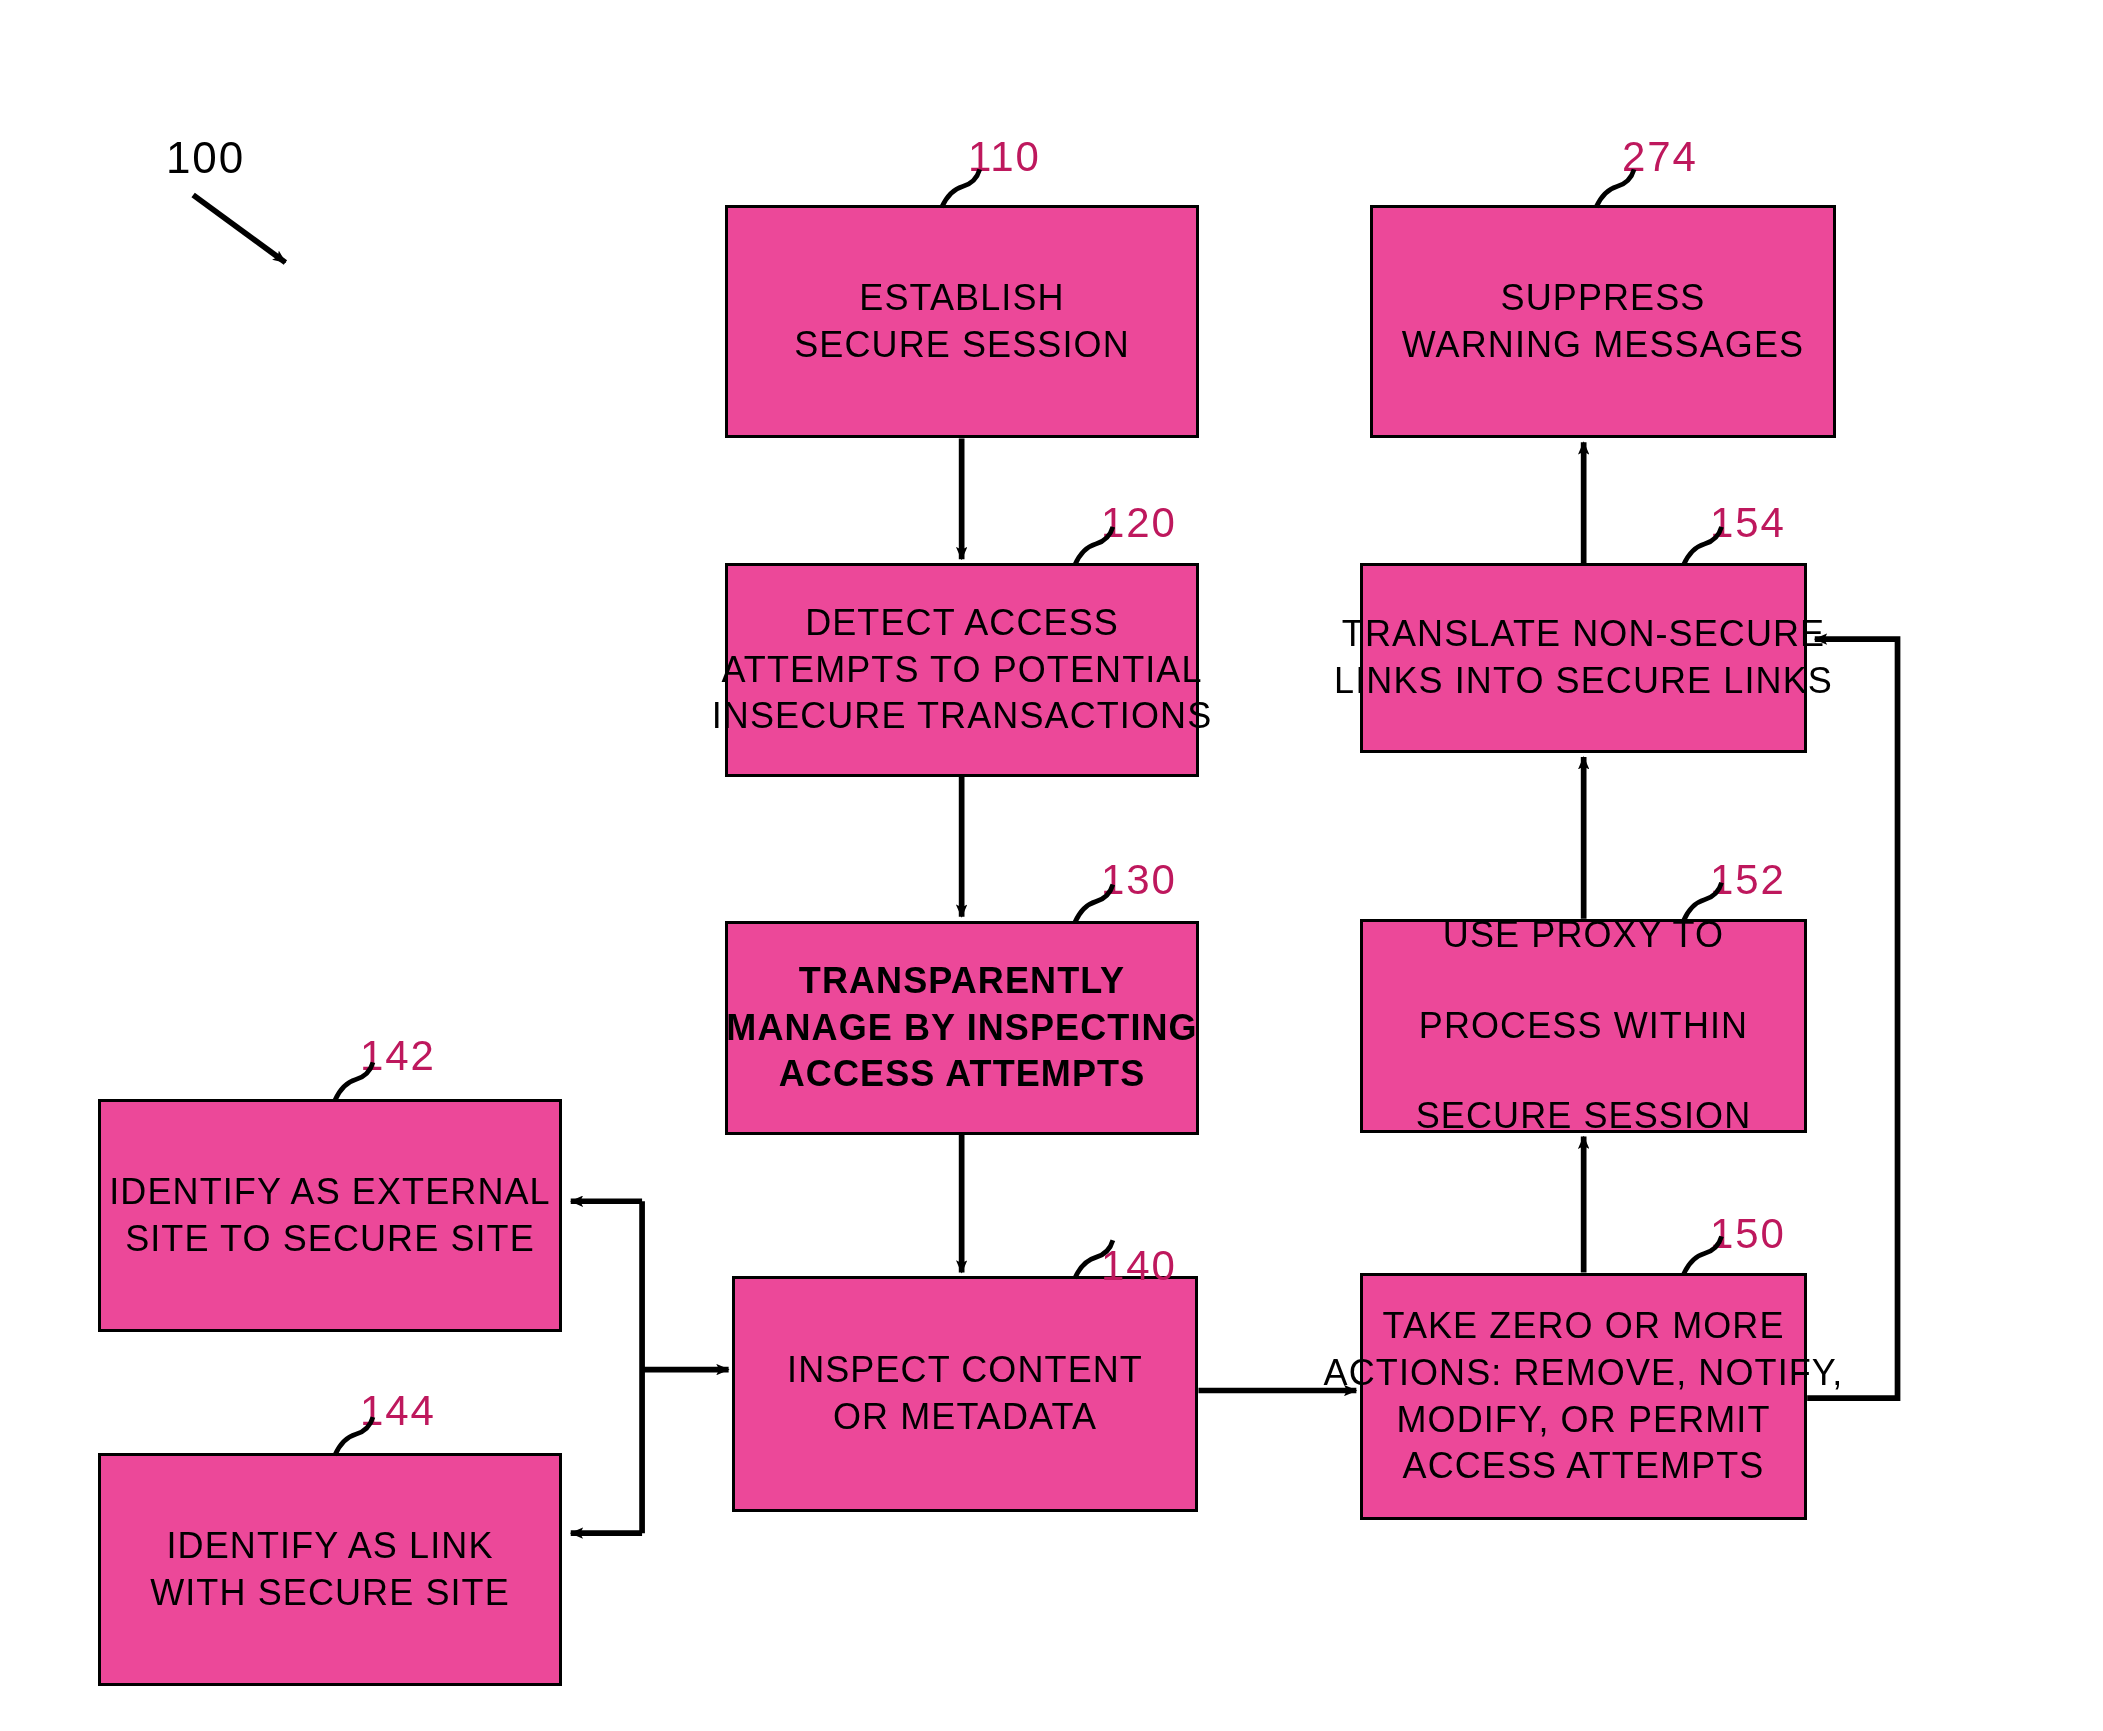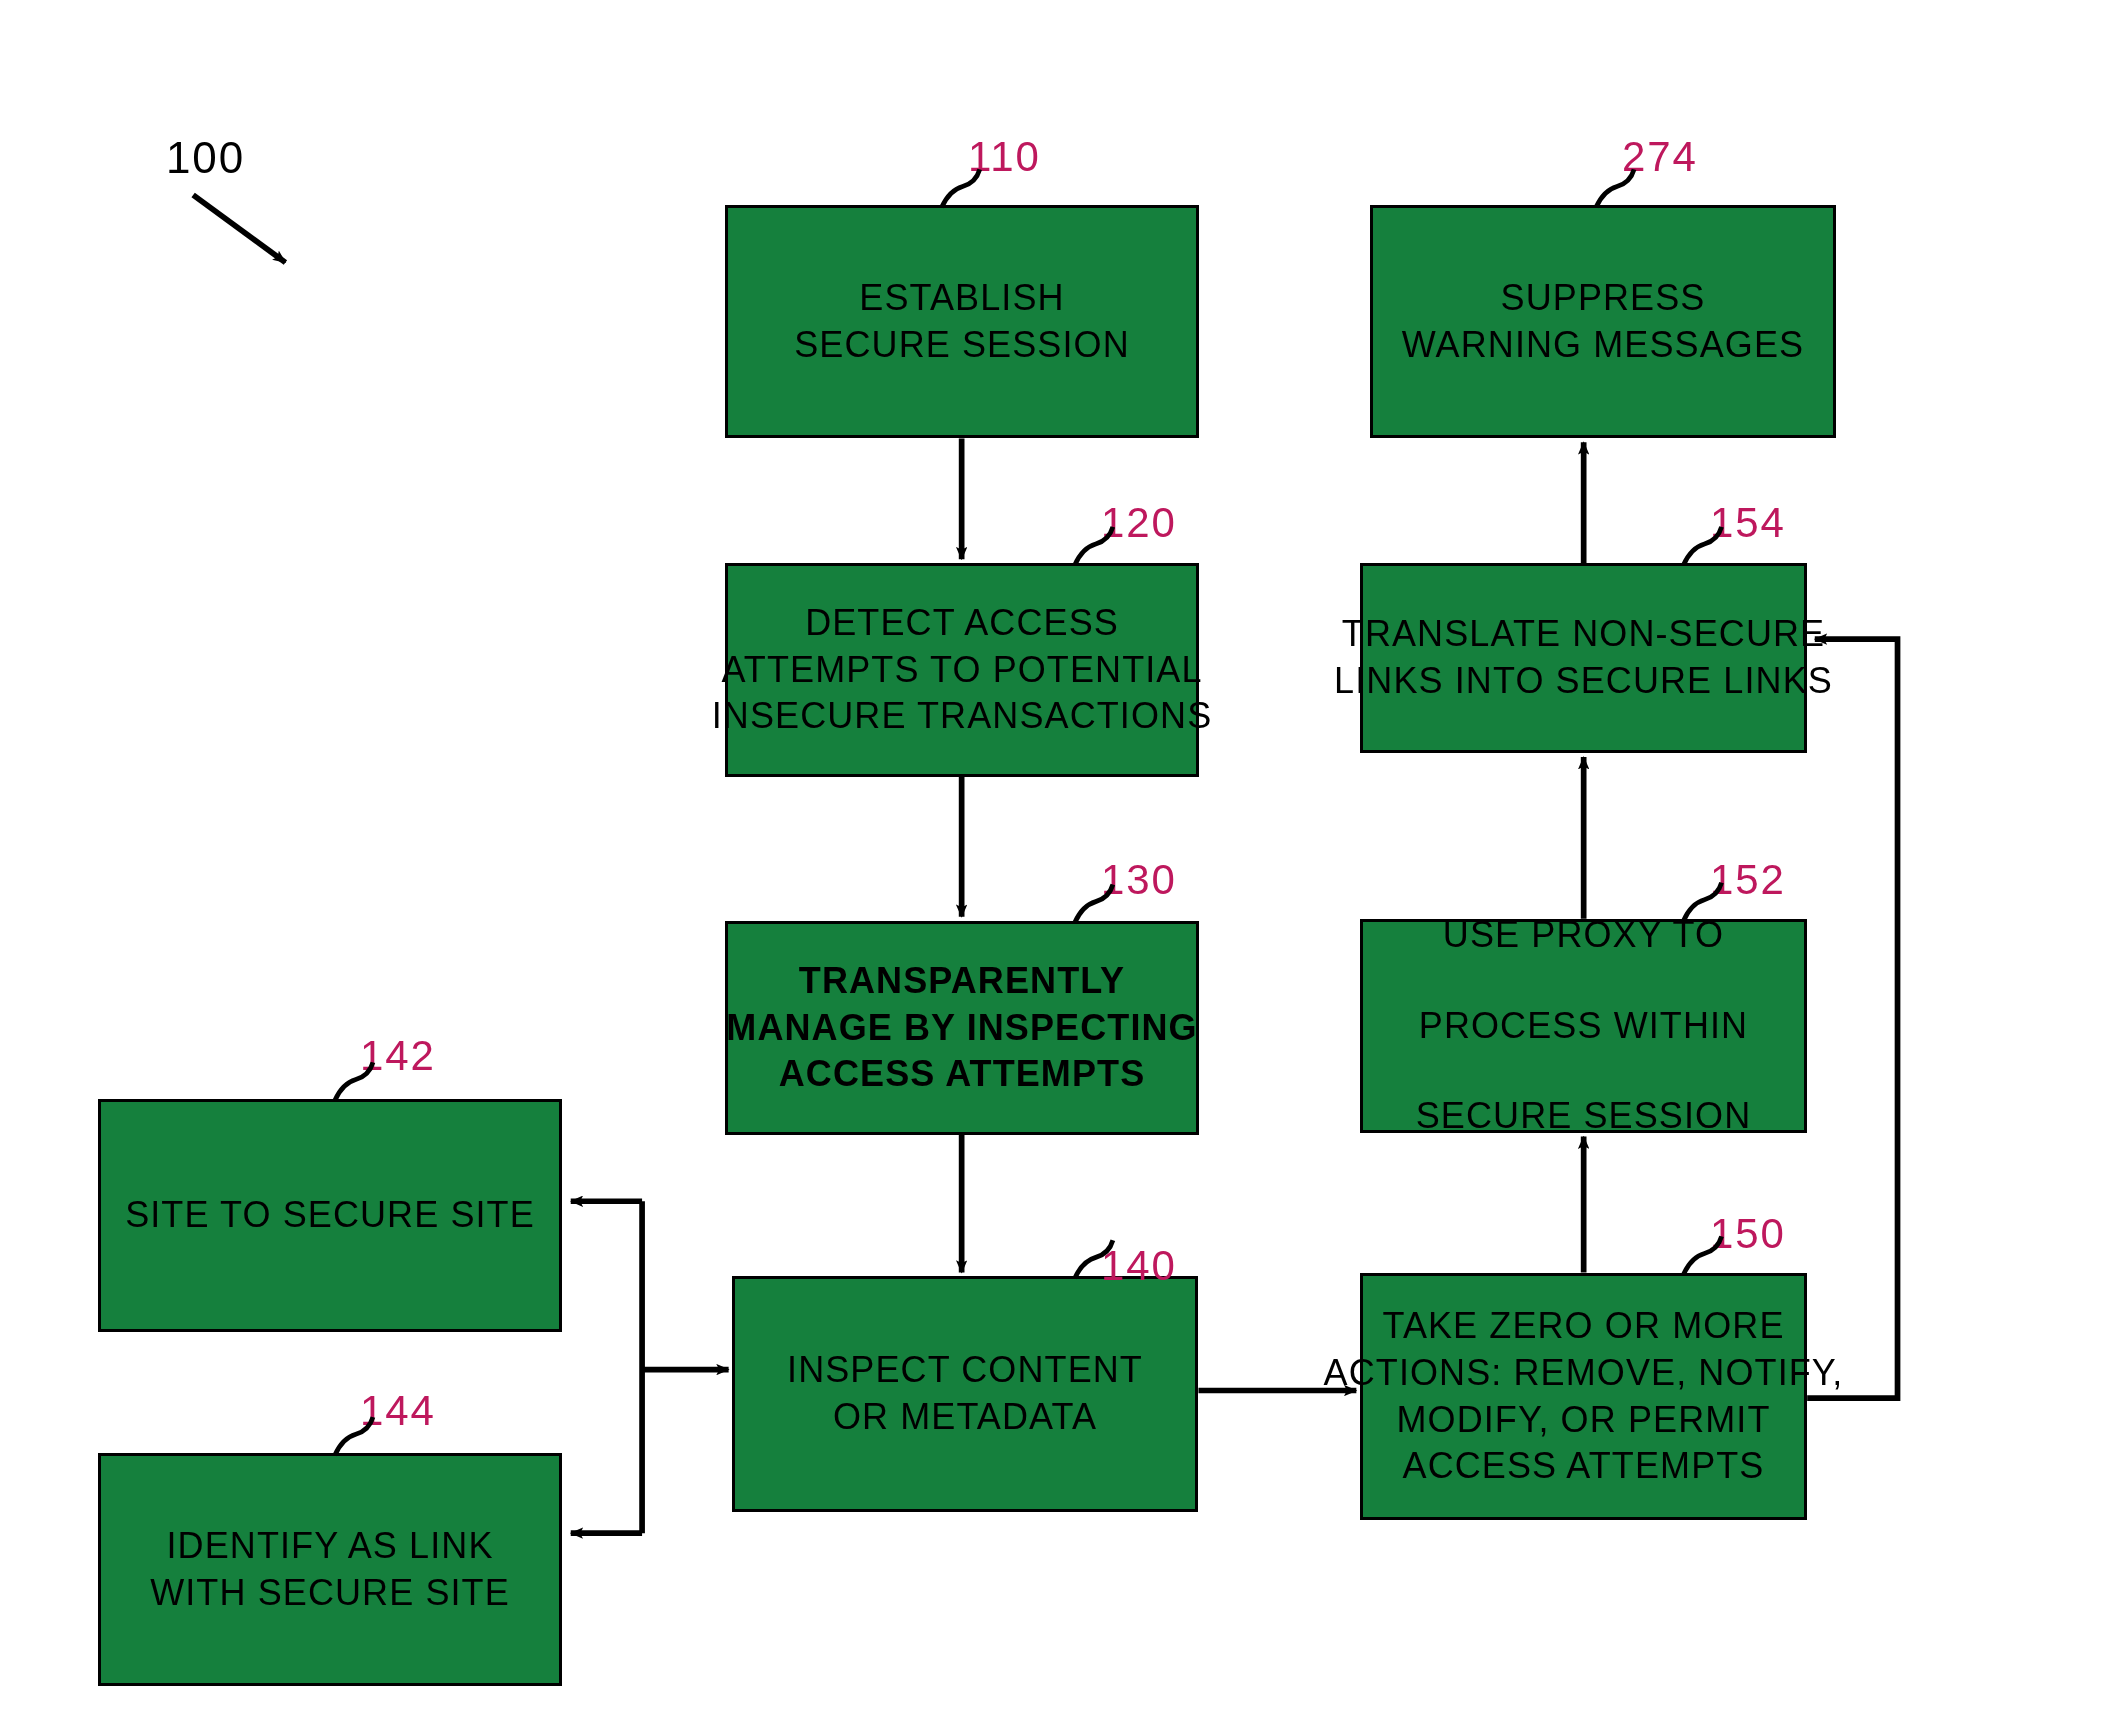--- a/index.html
+++ b/index.html
@@ -12,21 +12,21 @@
     width: 2104px;
     height: 1731px;
     background: #ffffff;
     font-family: "Liberation Sans", sans-serif;
     overflow: hidden;
   }
   .box {
     position: absolute;
     box-sizing: border-box;
     border: 3.8px solid #000000;
-    background: #15803d;
+    background: #ec4899;
     display: flex;
     flex-direction: column;
     align-items: center;
     justify-content: center;
     color: #000000;
   }
   .box .line {
     display: block;
     text-align: center;
     white-space: nowrap;
@@ -84,20 +84,21 @@
   </div>
   <div class="ref" style="left:1101px; top:856px;">130</div>
 
   <div class="box" style="left:732px; top:1276px; width:466px; height:236px;">
     <span class="line">INSPECT CONTENT</span>
     <span class="line">OR METADATA</span>
   </div>
   <div class="ref" style="left:1101px; top:1210px;margin-top:32px;">140</div>
 
   <div class="box" style="left:98px; top:1099px; width:464px; height:233px;">
+    <span class="line">IDENTIFY AS EXTERNAL</span>
     <span class="line">SITE TO SECURE SITE</span>
   </div>
   <div class="ref" style="left:360px; top:1032px;">142</div>
 
   <div class="box" style="left:98px; top:1453px; width:464px; height:233px;">
     <span class="line">IDENTIFY AS LINK</span>
     <span class="line">WITH SECURE SITE</span>
   </div>
   <div class="ref" style="left:360px; top:1387px;">144</div>
 

